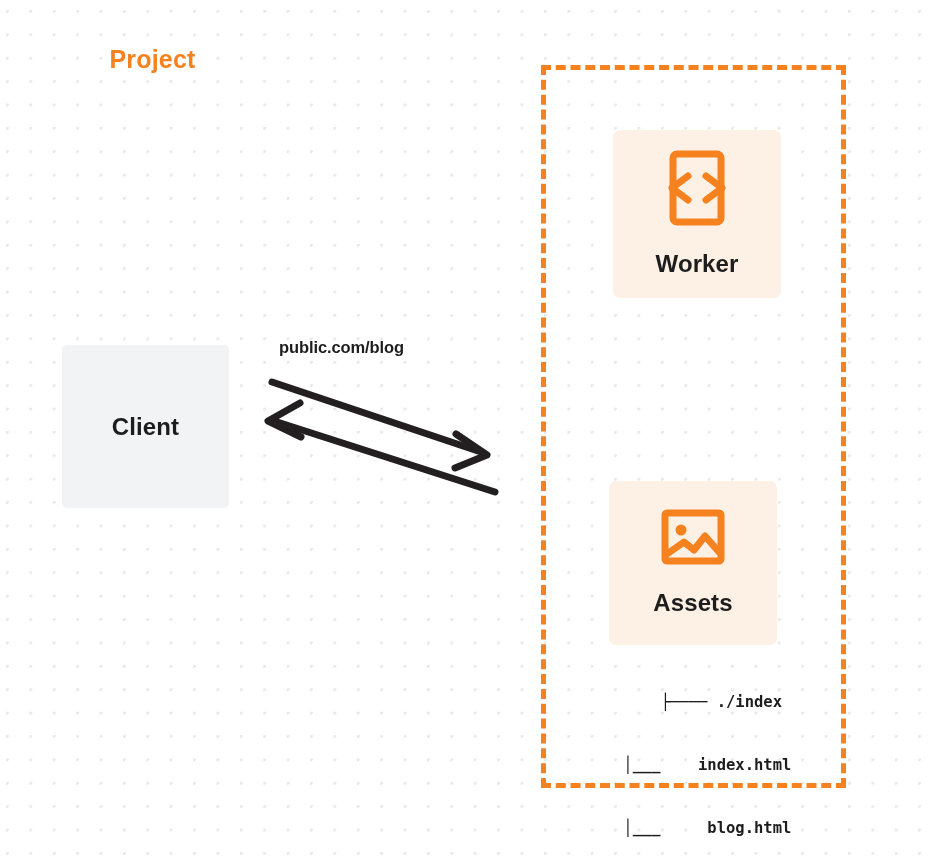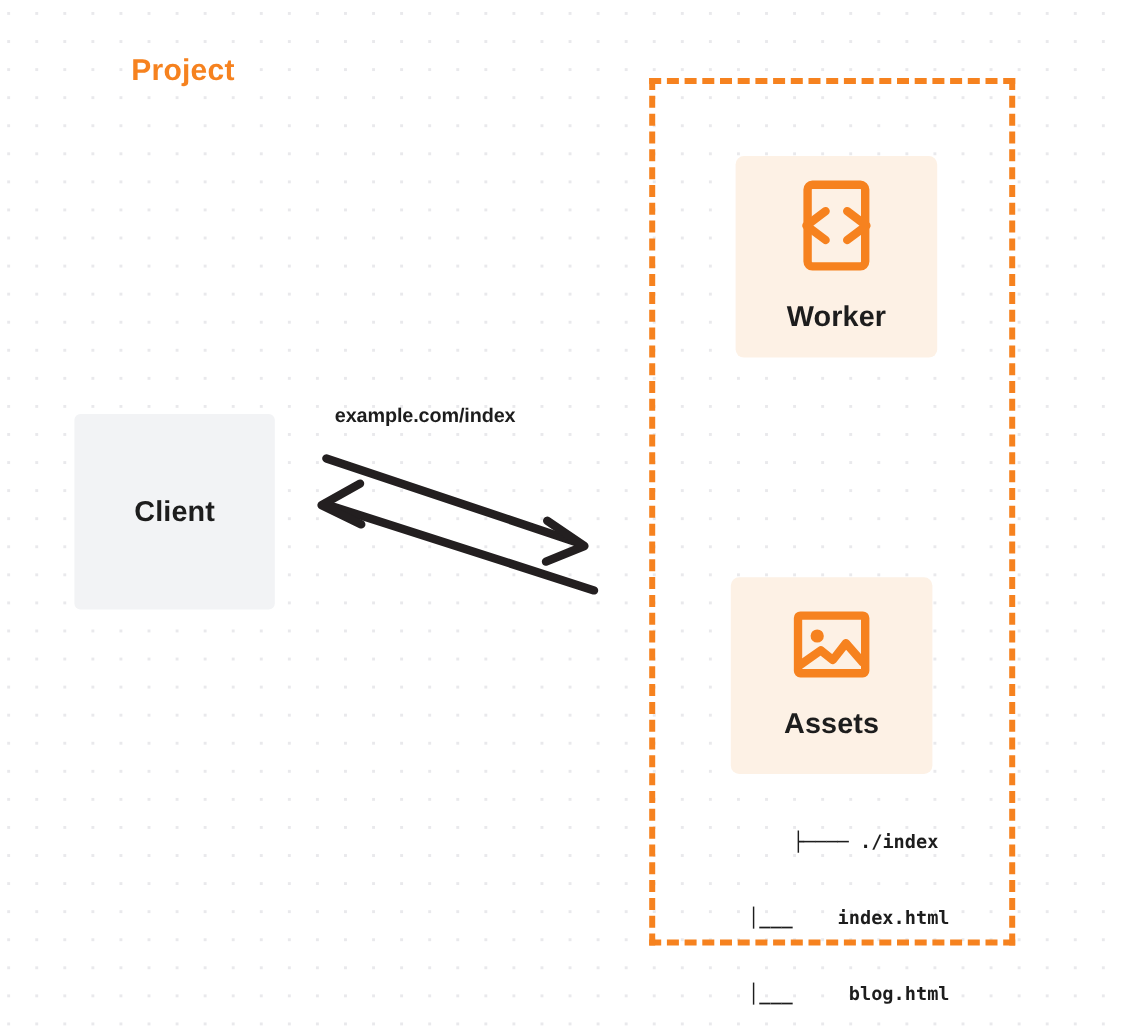--- a/index.html
+++ b/index.html
@@ -187,21 +187,21 @@
     <span class="tree-row">├──── ./index</span>
     <span class="tree-row">    │___    index.html</span>
     <span class="tree-row">    │___     blog.html</span>
     
   </div>
 
   <div id="client-node">
     <span class="node-label">Client</span>
   </div>
 
-  <div id="request-label">example.com/index</div>
+  <div id="request-label">public.com/blog</div>
 
   <svg id="arrow-layer" viewBox="0 0 938 860" xmlns="http://www.w3.org/2000/svg">
 
     <g>
       <line x1="272" y1="382" x2="481" y2="452" stroke="#231f20" stroke-width="7" stroke-linecap="round"></line>
       <path d="M 456 434 L 487 455 L 455 468" fill="none" stroke="#231f20" stroke-width="7" stroke-linecap="round" stroke-linejoin="round"></path>
     </g>
 
     <g>
       <line x1="495" y1="492" x2="274" y2="421" stroke="#231f20" stroke-width="7" stroke-linecap="round"></line>

